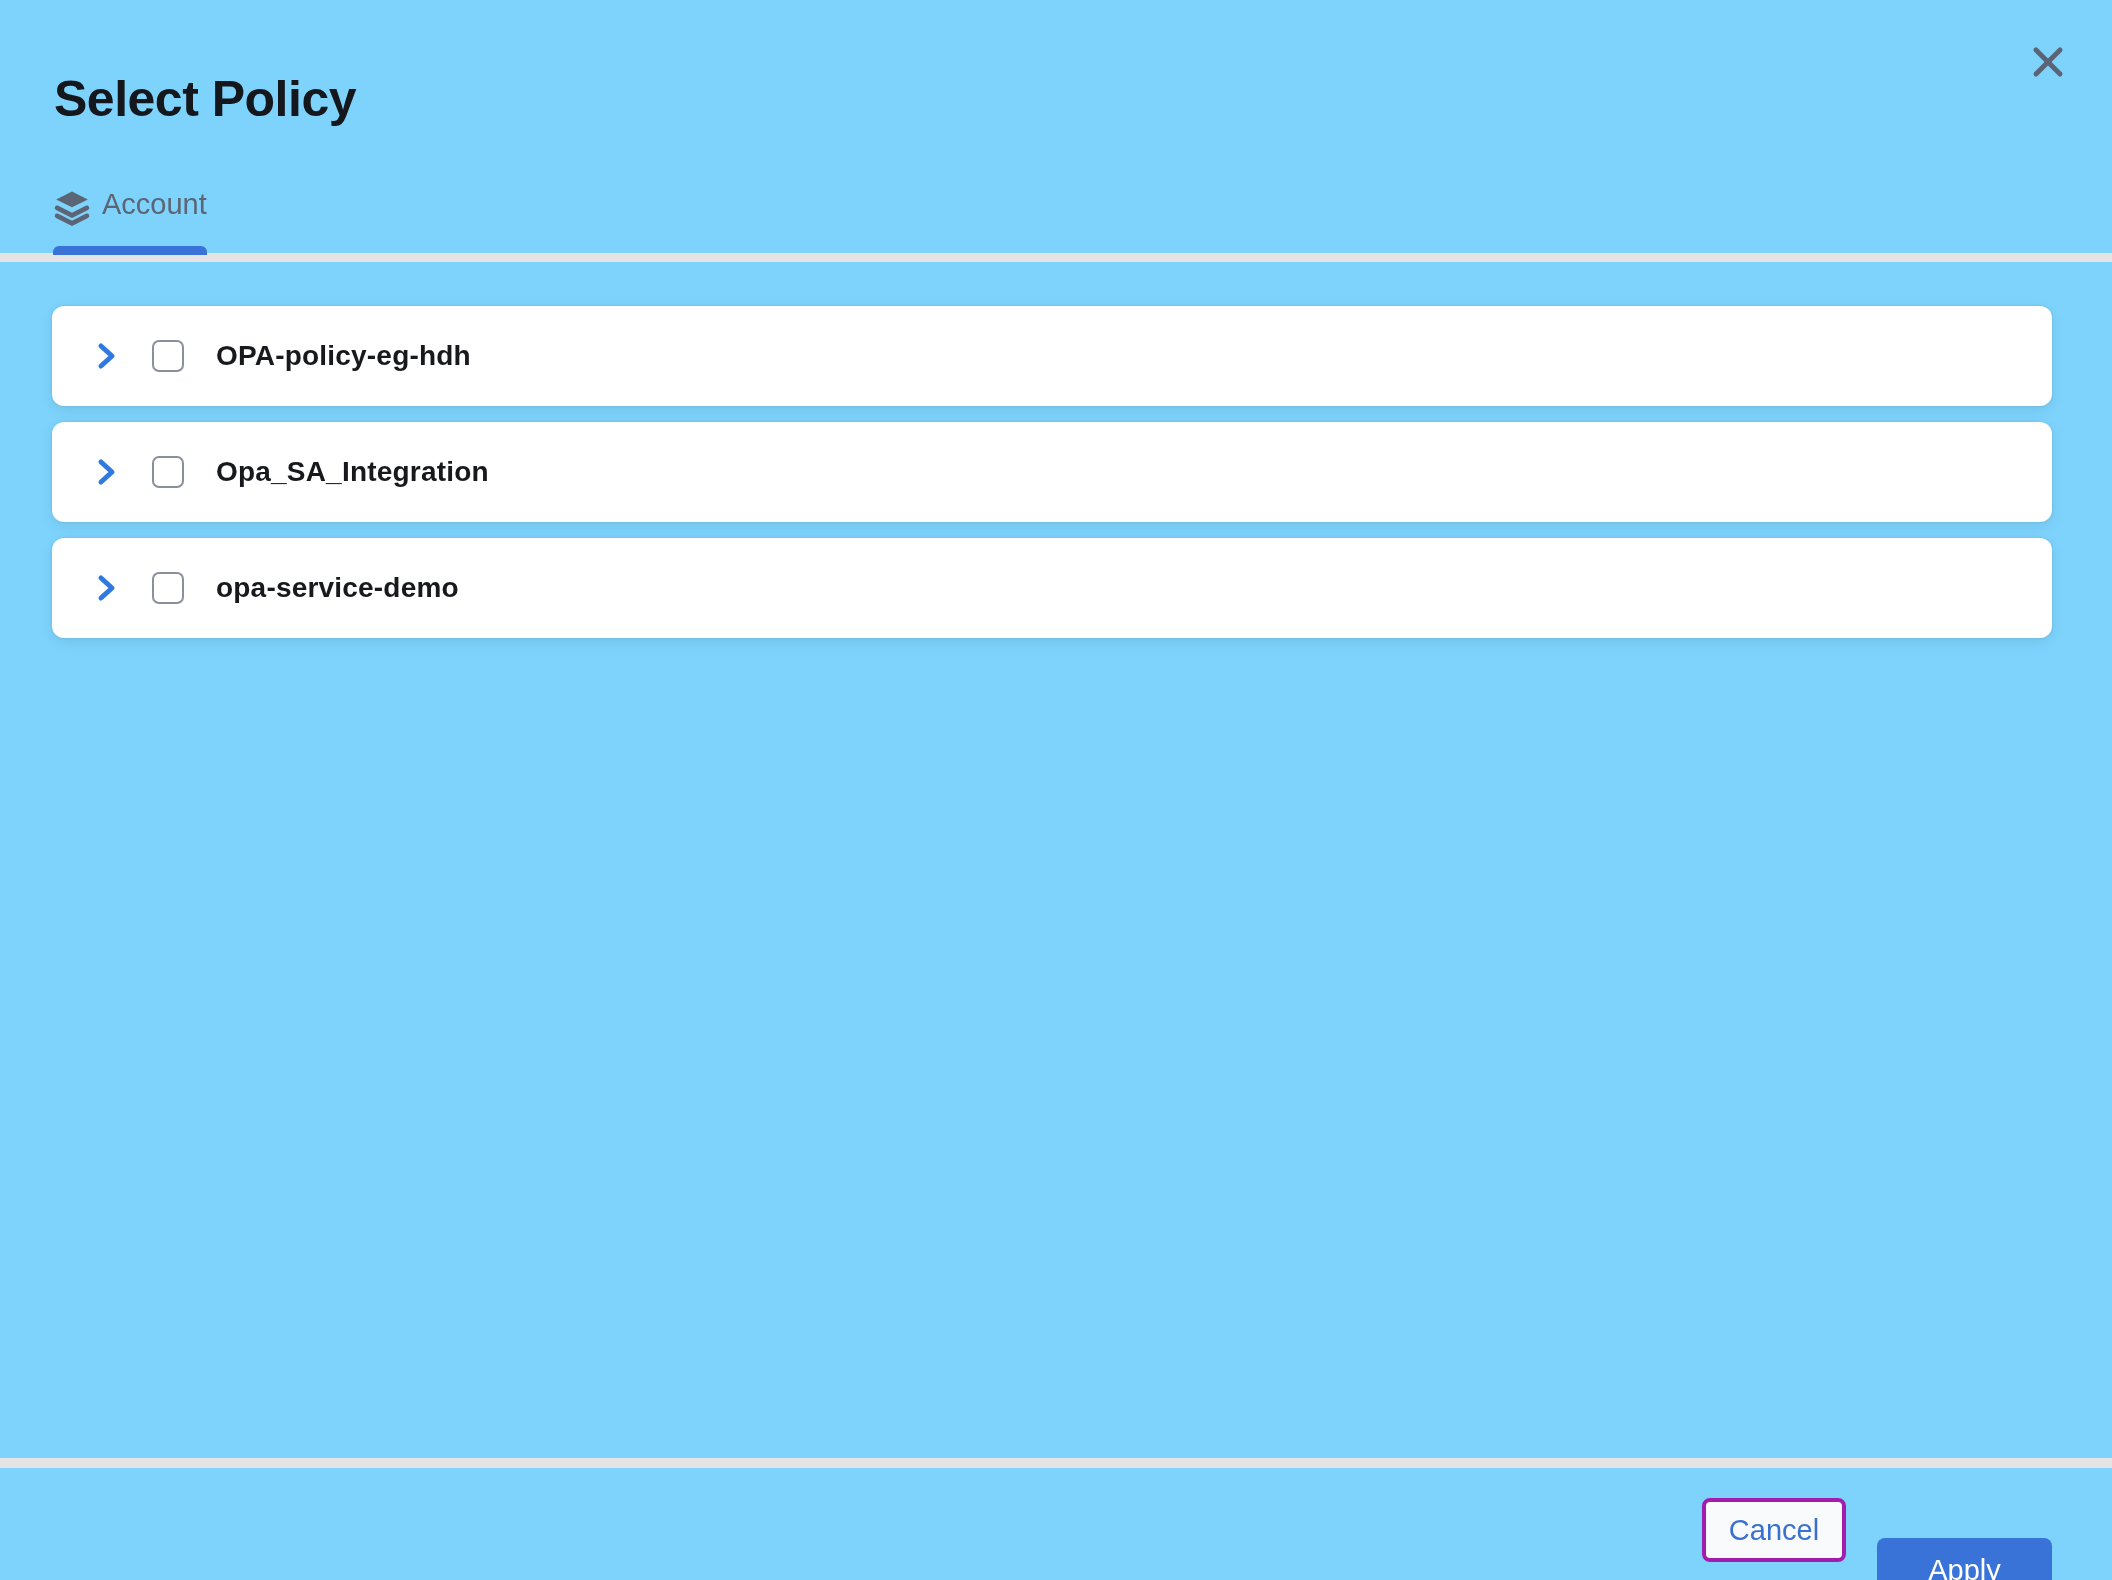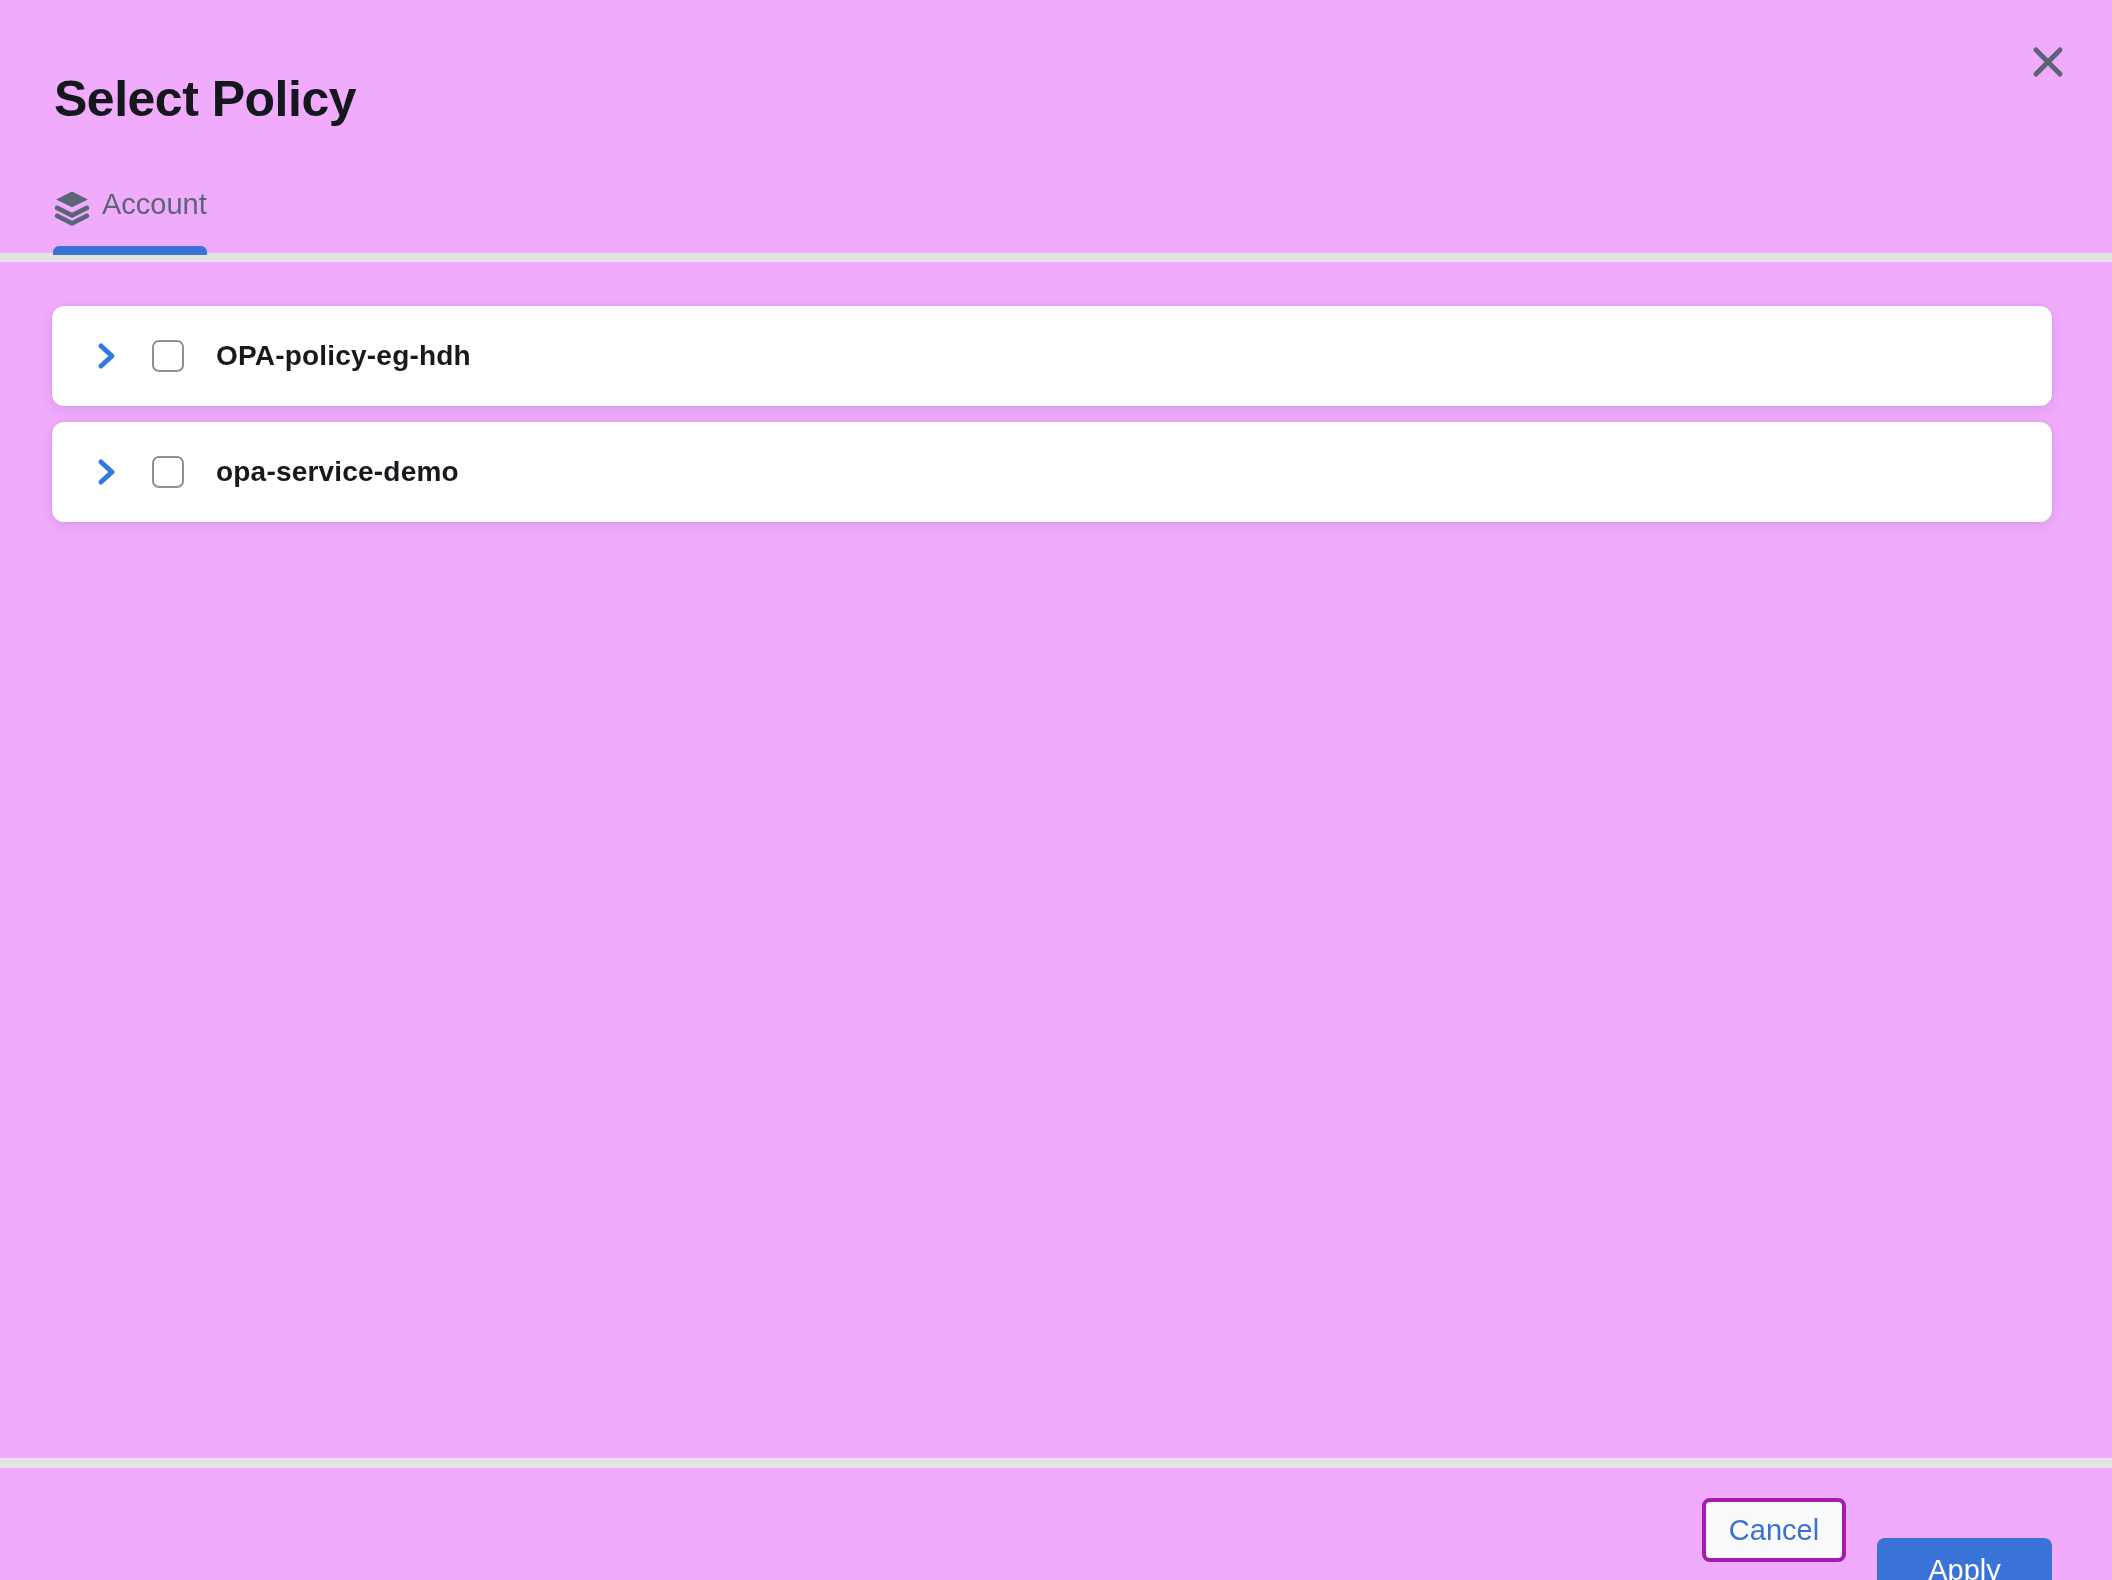--- a/index.html
+++ b/index.html
@@ -5,21 +5,21 @@
   html, body {
     margin: 0;
     padding: 0;
     background: #ffffff;
     font-family: "Liberation Sans", sans-serif;
   }
   .modal {
     position: relative;
     width: 2112px;
     height: 1580px;
-    background: #f0abfc;
+    background: #7dd3fc;
     overflow: hidden;
   }
   
   .modal-title {
     position: absolute;
     left: 54px;
     top: 70px;
     margin: 0;
     font-size: 50px;
     font-weight: 600;
@@ -191,20 +191,29 @@
     <div class="policy-card">
       <span class="chevron-wrap">
         <svg width="30" height="30" viewBox="0 0 30 30">
           <path d="M10 5 L21 15 L10 25" fill="none" stroke="#2e7ae0" stroke-width="5" stroke-linecap="round" stroke-linejoin="round"></path>
         </svg>
       </span>
       <span class="checkbox" role="checkbox" aria-checked="false"></span>
       <span class="policy-name">OPA-policy-eg-hdh</span>
     </div>
 
+    <div class="policy-card">
+      <span class="chevron-wrap">
+        <svg width="30" height="30" viewBox="0 0 30 30">
+          <path d="M10 5 L21 15 L10 25" fill="none" stroke="#2e7ae0" stroke-width="5" stroke-linecap="round" stroke-linejoin="round"></path>
+        </svg>
+      </span>
+      <span class="checkbox" role="checkbox" aria-checked="false"></span>
+      <span class="policy-name">Opa_SA_Integration</span>
+    </div>
 
     <div class="policy-card">
       <span class="chevron-wrap">
         <svg width="30" height="30" viewBox="0 0 30 30">
           <path d="M10 5 L21 15 L10 25" fill="none" stroke="#2e7ae0" stroke-width="5" stroke-linecap="round" stroke-linejoin="round"></path>
         </svg>
       </span>
       <span class="checkbox" role="checkbox" aria-checked="false"></span>
       <span class="policy-name">opa-service-demo</span>
     </div>

